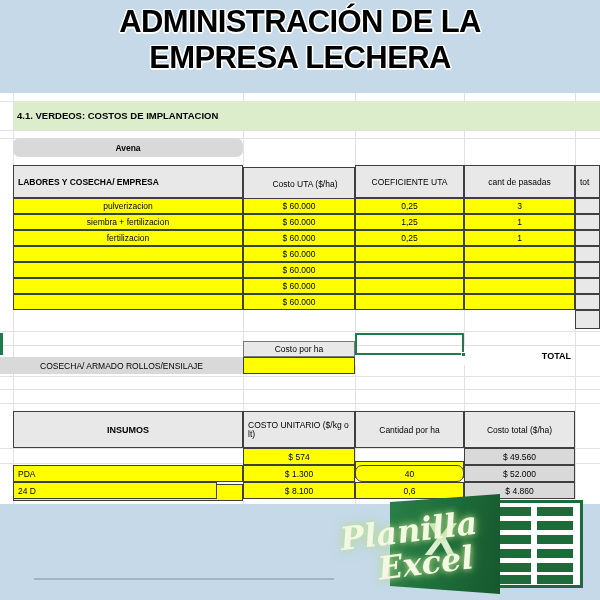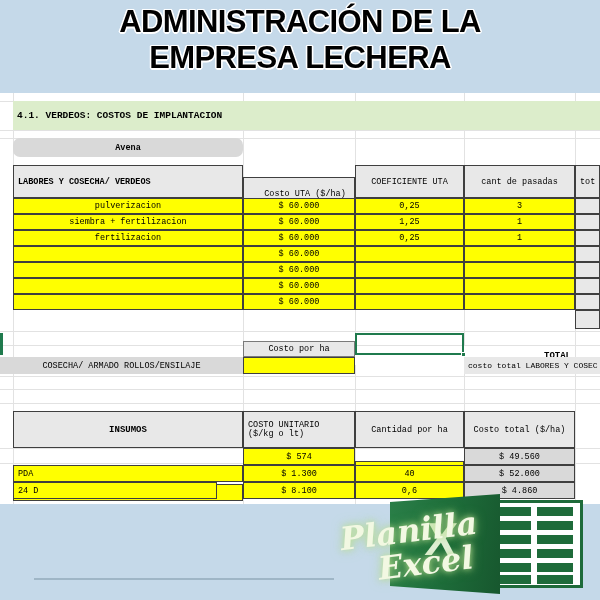--- a/index.html
+++ b/index.html
@@ -26,21 +26,21 @@
     text-align:center;
     white-space:nowrap;
     text-shadow:
       1.5px 0 0 #fff, -1.5px 0 0 #fff, 0 1.5px 0 #fff, 0 -1.5px 0 #fff,
       1px 1px 0 #fff, -1px -1px 0 #fff, 1px -1px 0 #fff, -1px 1px 0 #fff;
   }
 
   
   #sheet{
     position:absolute;left:0;top:93px;width:600px;height:411px;
-    background:#ec4899;overflow:hidden;font-family:Liberation Mono, monospace;
+    background:#ec4899;overflow:hidden;
   }
   .grid-bg{
     position:absolute;left:0;top:0;width:600px;height:411px;
     background:#ffffff;
   }
   
   .gl-v{position:absolute;top:0;width:1px;height:411px;background:#e2e2e2;}
   .gl-h{position:absolute;left:0;width:600px;height:1px;background:#e2e2e2;}
 
   .cell{
@@ -141,22 +141,22 @@
   <div class="gl-h" style="top:296px"></div>
   <div class="gl-h" style="top:310px"></div>
   <div class="gl-h" style="top:355px"></div>
   <div class="gl-h" style="top:370px"></div>
 
   <div class="cell grn lft bold" style="left:13px;top:8px;width:562px;height:29px;font-size:9.5px;">4.1. VERDEOS: COSTOS DE IMPLANTACION</div>
   <div class="cell grn" style="left:575px;top:8px;width:25px;height:29px;"></div>
 
   <div class="cell gy ctr bold" style="left:13px;top:45px;width:230px;height:19px;font-size:8.5px;border-radius:7px;">Avena</div>
 
-  <div class="cell gy2 lft bold bd" style="left:13px;top:72px;width:230px;height:33px;font-size:8.5px;">LABORES Y COSECHA/ VERDEOS</div>
-  <div class="cell gy2 ctr bd" style="left:243px;top:84px;width:112px;height:33px;padding-left:16px;">Costo UTA ($/ha)</div>
+  <div class="cell gy2 lft bold bd" style="left:13px;top:72px;width:230px;height:33px;font-size:8.5px;">LABORES Y COSECHA/ EMPRESA</div>
+  <div class="cell gy2 ctr bd" style="left:243px;top:74px;width:112px;height:33px;padding-left:16px;">Costo UTA ($/ha)</div>
   <div class="cell gy2 ctr bd" style="left:355px;top:72px;width:109px;height:33px;">COEFICIENTE UTA</div>
   <div class="cell gy2 ctr bd" style="left:464px;top:72px;width:111px;height:33px;">cant de pasadas</div>
   <div class="cell gy2 lft bd" style="left:575px;top:72px;width:25px;height:33px;">tot</div>
 
   <div id="labores-rows">
       <div class="cell yl ctr bd" style="left: 13px; top: 105px; width: 230px; height: 16px;">pulverizacion</div>
       <div class="cell yl ctr bd" style="left: 243px; top: 105px; width: 112px; height: 16px;">$ 60.000</div>
       <div class="cell yl ctr bd" style="left: 355px; top: 105px; width: 109px; height: 16px;">0,25</div>
       <div class="cell yl ctr bd" style="left: 464px; top: 105px; width: 111px; height: 16px;">3</div>
       <div class="cell gy2 ctr bd" style="left: 575px; top: 105px; width: 25px; height: 16px;"></div>
@@ -195,35 +195,34 @@
   <div class="cell wh rgt bold" style="left:355px;top:217px;width:220px;height:19px;font-size:9px;">TOTAL</div>
   <div class="cell gy2 bd" style="left:575px;top:217px;width:25px;height:19px;"></div>
 
   <div id="sel-box" style="left:355px;top:240px;width:109px;height:22px;"></div>
   <div id="sel-handle" style="left:461px;top:259px;"></div>
   <div style="position:absolute;left:0;top:240px;width:3px;height:22px;background:#1f7a4d;"></div>
 
   <div class="cell gy2 ctr thin" style="left:243px;top:248px;width:112px;height:16px;">Costo por ha</div>
   <div class="cell yl bd" style="left:243px;top:264px;width:112px;height:17px;"></div>
   <div class="cell gy ctr" style="left:0px;top:264px;width:243px;height:17px;">COSECHA/ ARMADO ROLLOS/ENSILAJE</div>
-  <div class="cell gy2 lft" style="left:464px;top:264px;width:136px;height:17px;font-size:8px;">costo total LABORES Y COSEC</div>
 
   <div class="cell gy2 ctr bold bd" style="left:13px;top:318px;width:230px;height:37px;font-size:9px;">INSUMOS</div>
   <div class="cell gy2 bd wrap" style="left:243px;top:318px;width:112px;height:37px;justify-content:center;">COSTO UNITARIO ($/kg o lt)</div>
   <div class="cell gy2 ctr bd" style="left:355px;top:318px;width:109px;height:37px;">Cantidad por ha</div>
   <div class="cell gy2 ctr bd" style="left:464px;top:318px;width:111px;height:37px;">Costo total ($/ha)</div>
 
   <div id="insumos-rows">
       <div class="cell yl lft bd" style="left: 13px; top: 355px; width: 230px; height: 17px; margin-top: 36px;">UREA</div>
       <div class="cell yl ctr bd" style="left: 243px; top: 355px; width: 112px; height: 17px;">$ 574</div>
       <div class="cell yl ctr bd" style="left: 355px; top: 368px; width: 109px; height: 17px;">60</div>
       <div class="cell gy ctr bd" style="left: 464px; top: 355px; width: 111px; height: 17px;">$ 49.560</div>
       <div class="cell yl lft bd" style="left: 13px; top: 372px; width: 230px; height: 17px;">PDA</div>
       <div class="cell yl ctr bd" style="left: 243px; top: 372px; width: 112px; height: 17px;">$ 1.300</div>
-      <div class="cell yl ctr bd" style="left: 355px; top: 372px; width: 109px; height: 17px;">40</div>
+      <div class="cell yl ctr bd" style="left: 355px; top: 372px; width: 109px; height: 17px; border-radius: 7px;">40</div>
       <div class="cell gy ctr bd" style="left: 464px; top: 372px; width: 111px; height: 17px;">$ 52.000</div>
       <div class="cell yl lft bd" style="left: 13px; top: 389px; width: 204px; height: 17px;">24 D</div>
       <div class="cell yl ctr bd" style="left: 243px; top: 389px; width: 112px; height: 17px;">$ 8.100</div>
       <div class="cell yl ctr bd" style="left: 355px; top: 389px; width: 109px; height: 17px;">0,6</div>
       <div class="cell gy ctr bd" style="left: 464px; top: 389px; width: 111px; height: 17px;">$ 4.860</div>
     </div>
 </div>
 
 <div id="bottom-band"></div>
 <div id="bottom-rule"></div>

